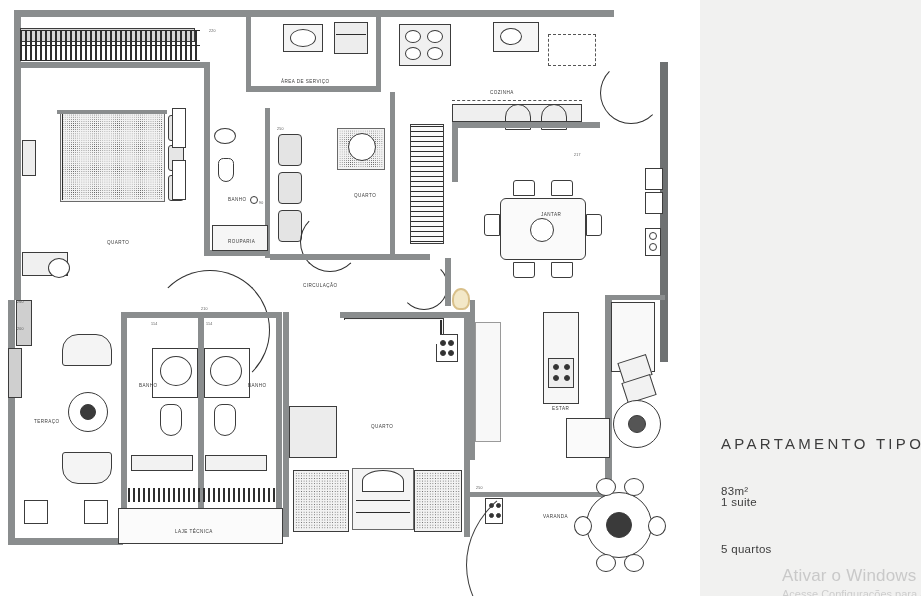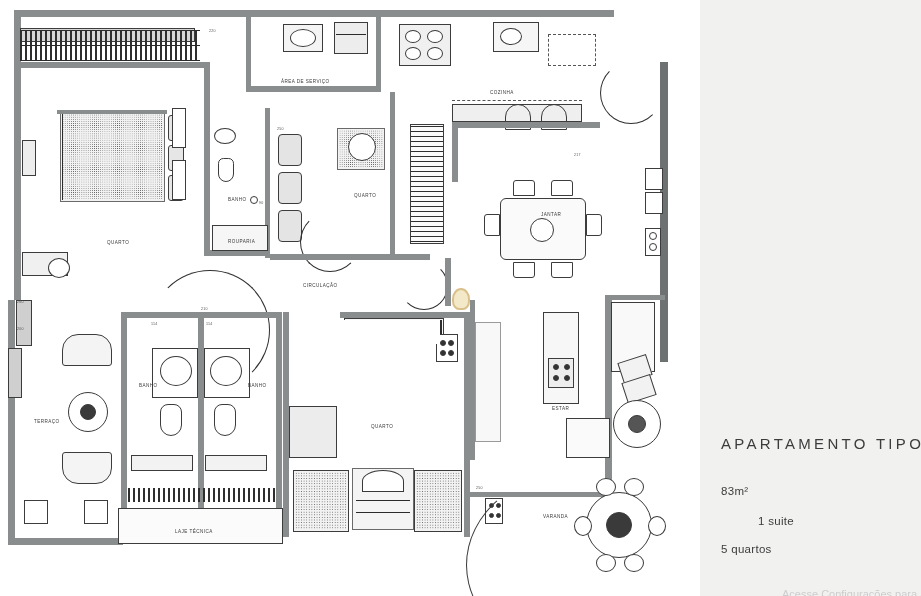--- a/index.html
+++ b/index.html
@@ -44,21 +44,21 @@
   .dashb{position:absolute;border:1px dashed #555;box-sizing:border-box;}
 
   
   .info{position:absolute;left:700px;top:0;width:221px;height:596px;background:#f1f1f0;}
   .apt-title{
     position:absolute;left:21px;top:435px;font-size:15px;letter-spacing:3.3px;color:#3c3c3c;
     white-space:nowrap;
   }
   .spec{position:absolute;left:21px;font-size:11.5px;color:#3c3c3c;letter-spacing:.3px;}
   .spec.s1{top:485px;}
-  .spec.s2{top:515px;margin-left:37px;}
+  .spec.s2{top:496px;}
   .spec.s3{top:543px;}
 
   
   .keymap{position:absolute;left:783px;top:0;width:120px;height:115px;}
   .km-box{position:absolute;border:1.4px solid #1c1c1c;box-sizing:border-box;background:#f6f6f6;}
   .km-box.hl{background:#9a9a9a;}
   .km-lbl{position:absolute;font-size:3.6px;letter-spacing:.4px;color:#3a3a3a;white-space:nowrap;}
   .km-caption{
     position:absolute;left:783px;top:127px;width:120px;text-align:center;
     font-size:7px;letter-spacing:1px;color:#3c3c3c;
@@ -305,15 +305,16 @@
   <div class="street">AVENIDA ÁLVARES CABRAL</div>
   <div class="km-caption">MAPA CHAVE</div>
 
   <div class="info">
     <div class="apt-title">APARTAMENTO TIPO</div>
     <div class="spec s1">83m²</div>
     <div class="spec s2">1 suite</div>
     <div class="spec s3">5 quartos</div>
   </div>
 
+  <div class="wm">Ativar o Windows</div>
   <div class="wm2">Acesse Configurações para ativar o Windows.</div>
 
 </div>
 
 </body></html>

